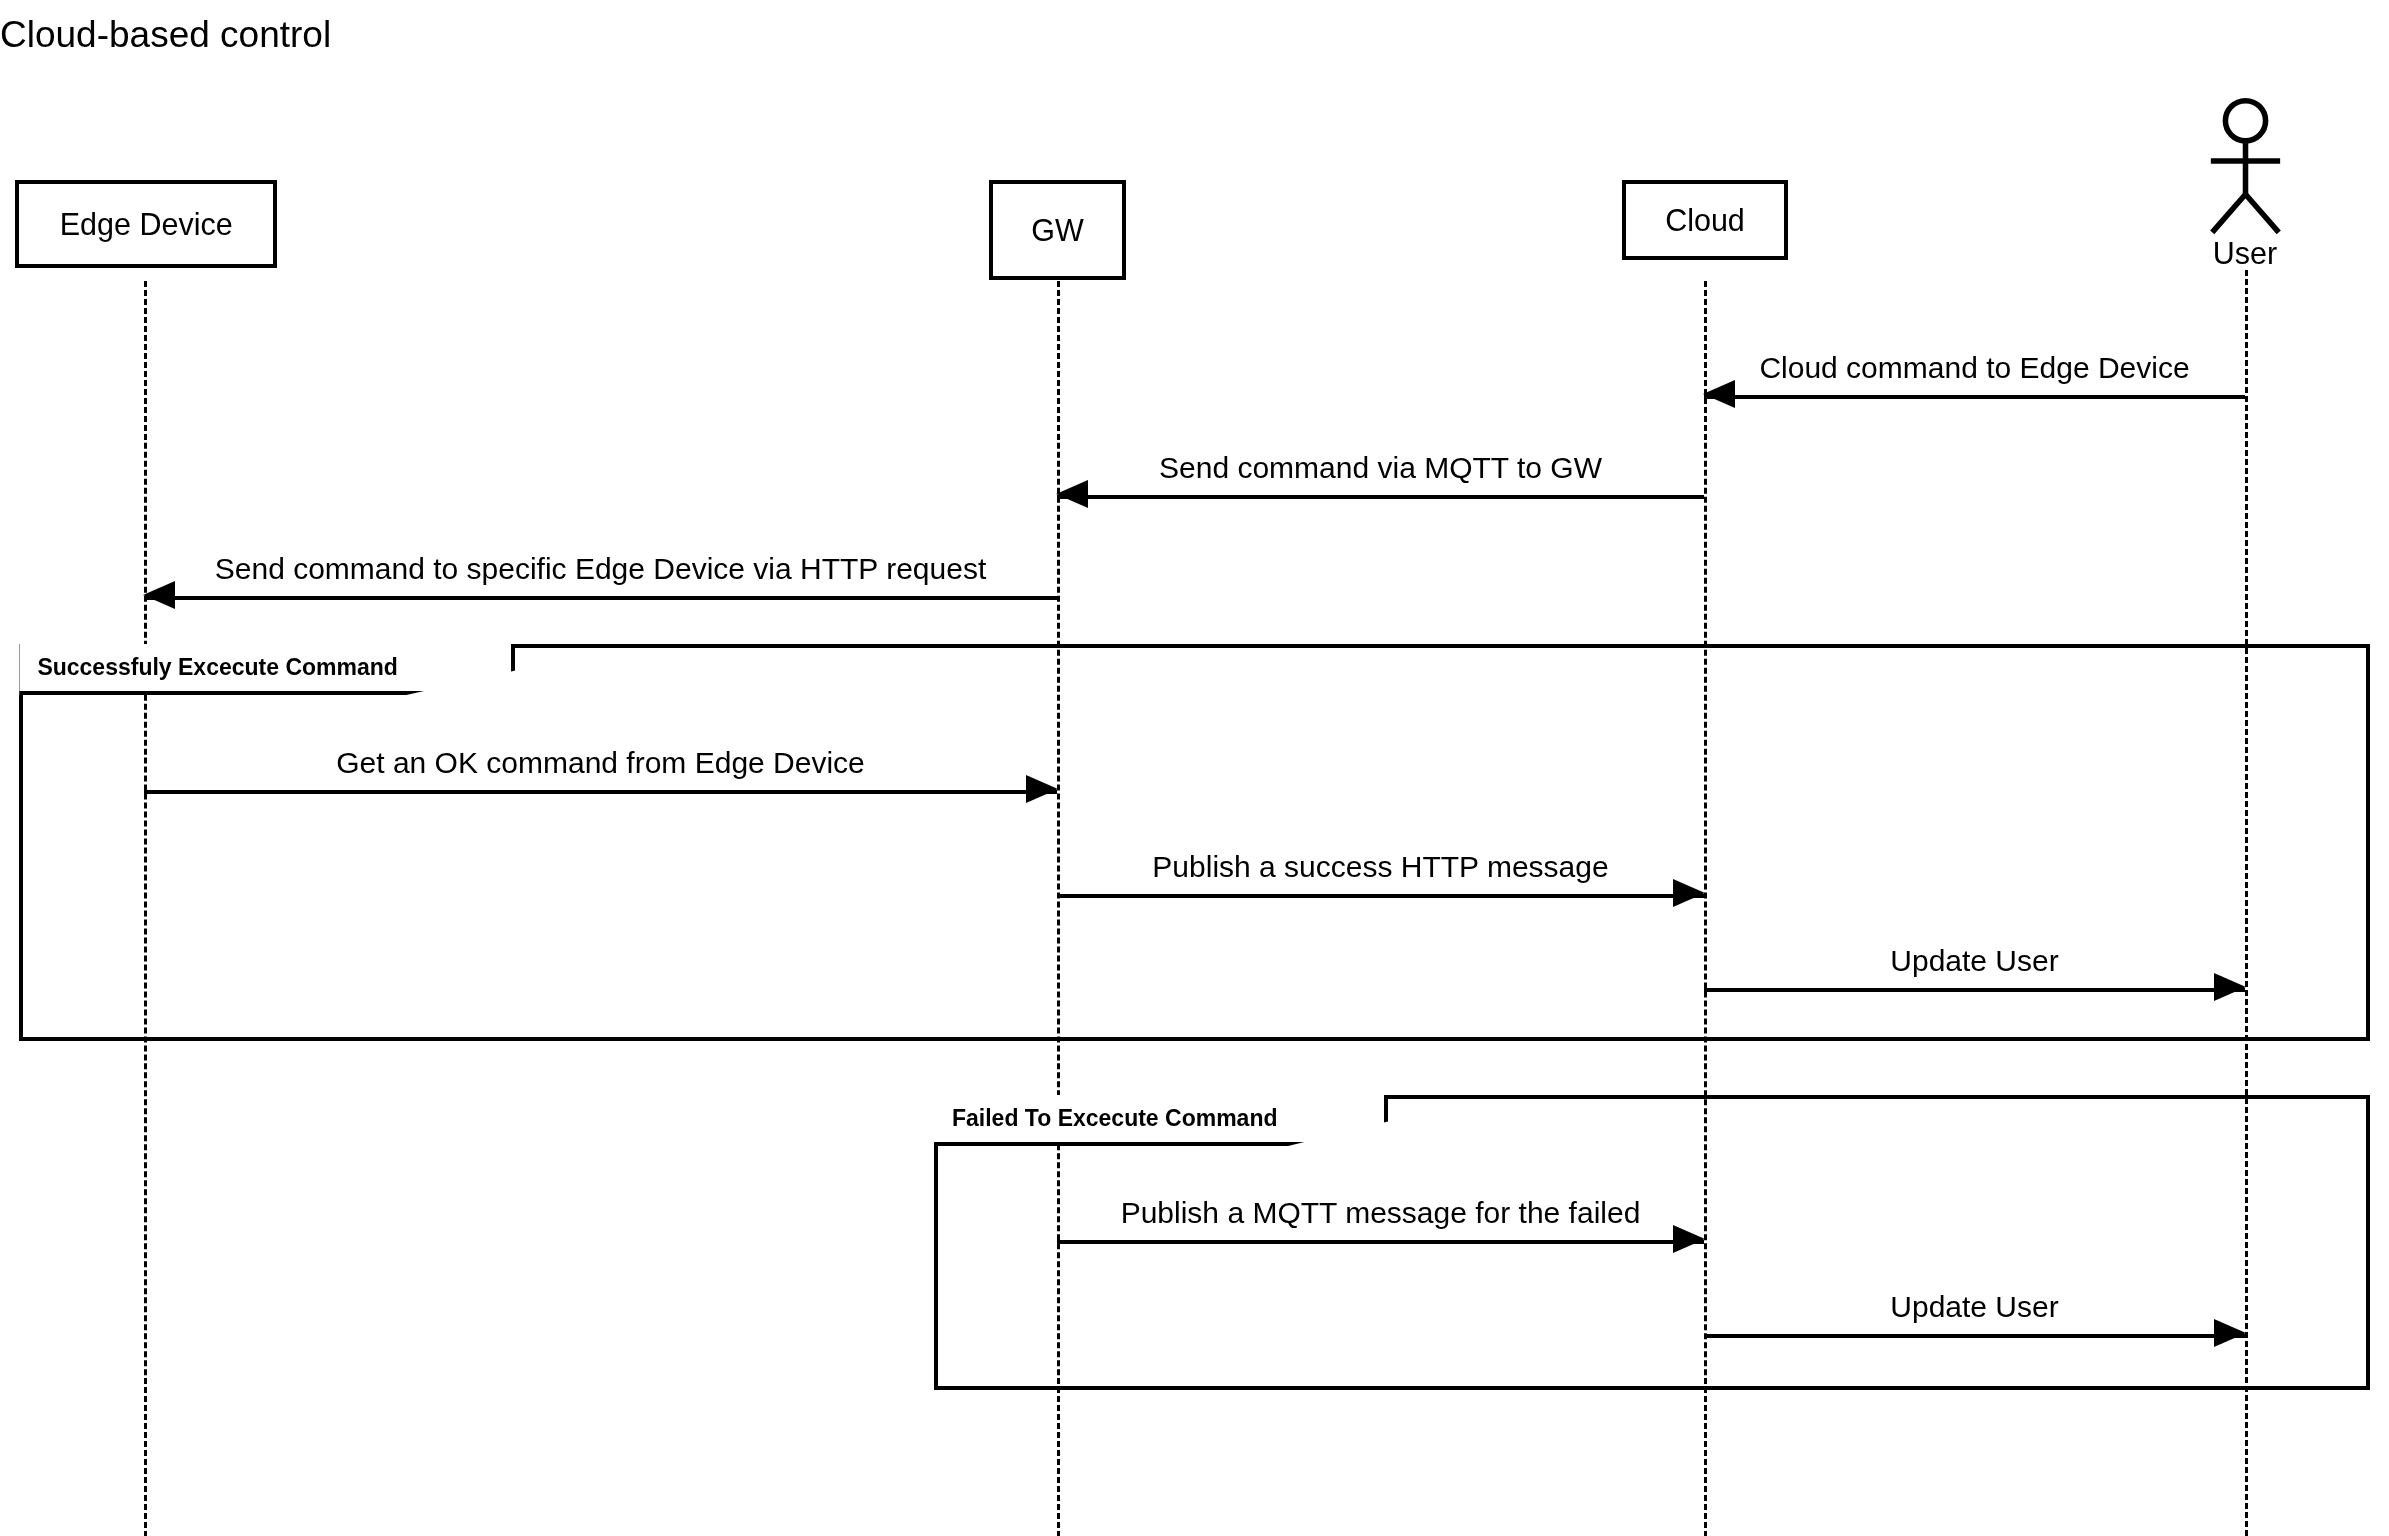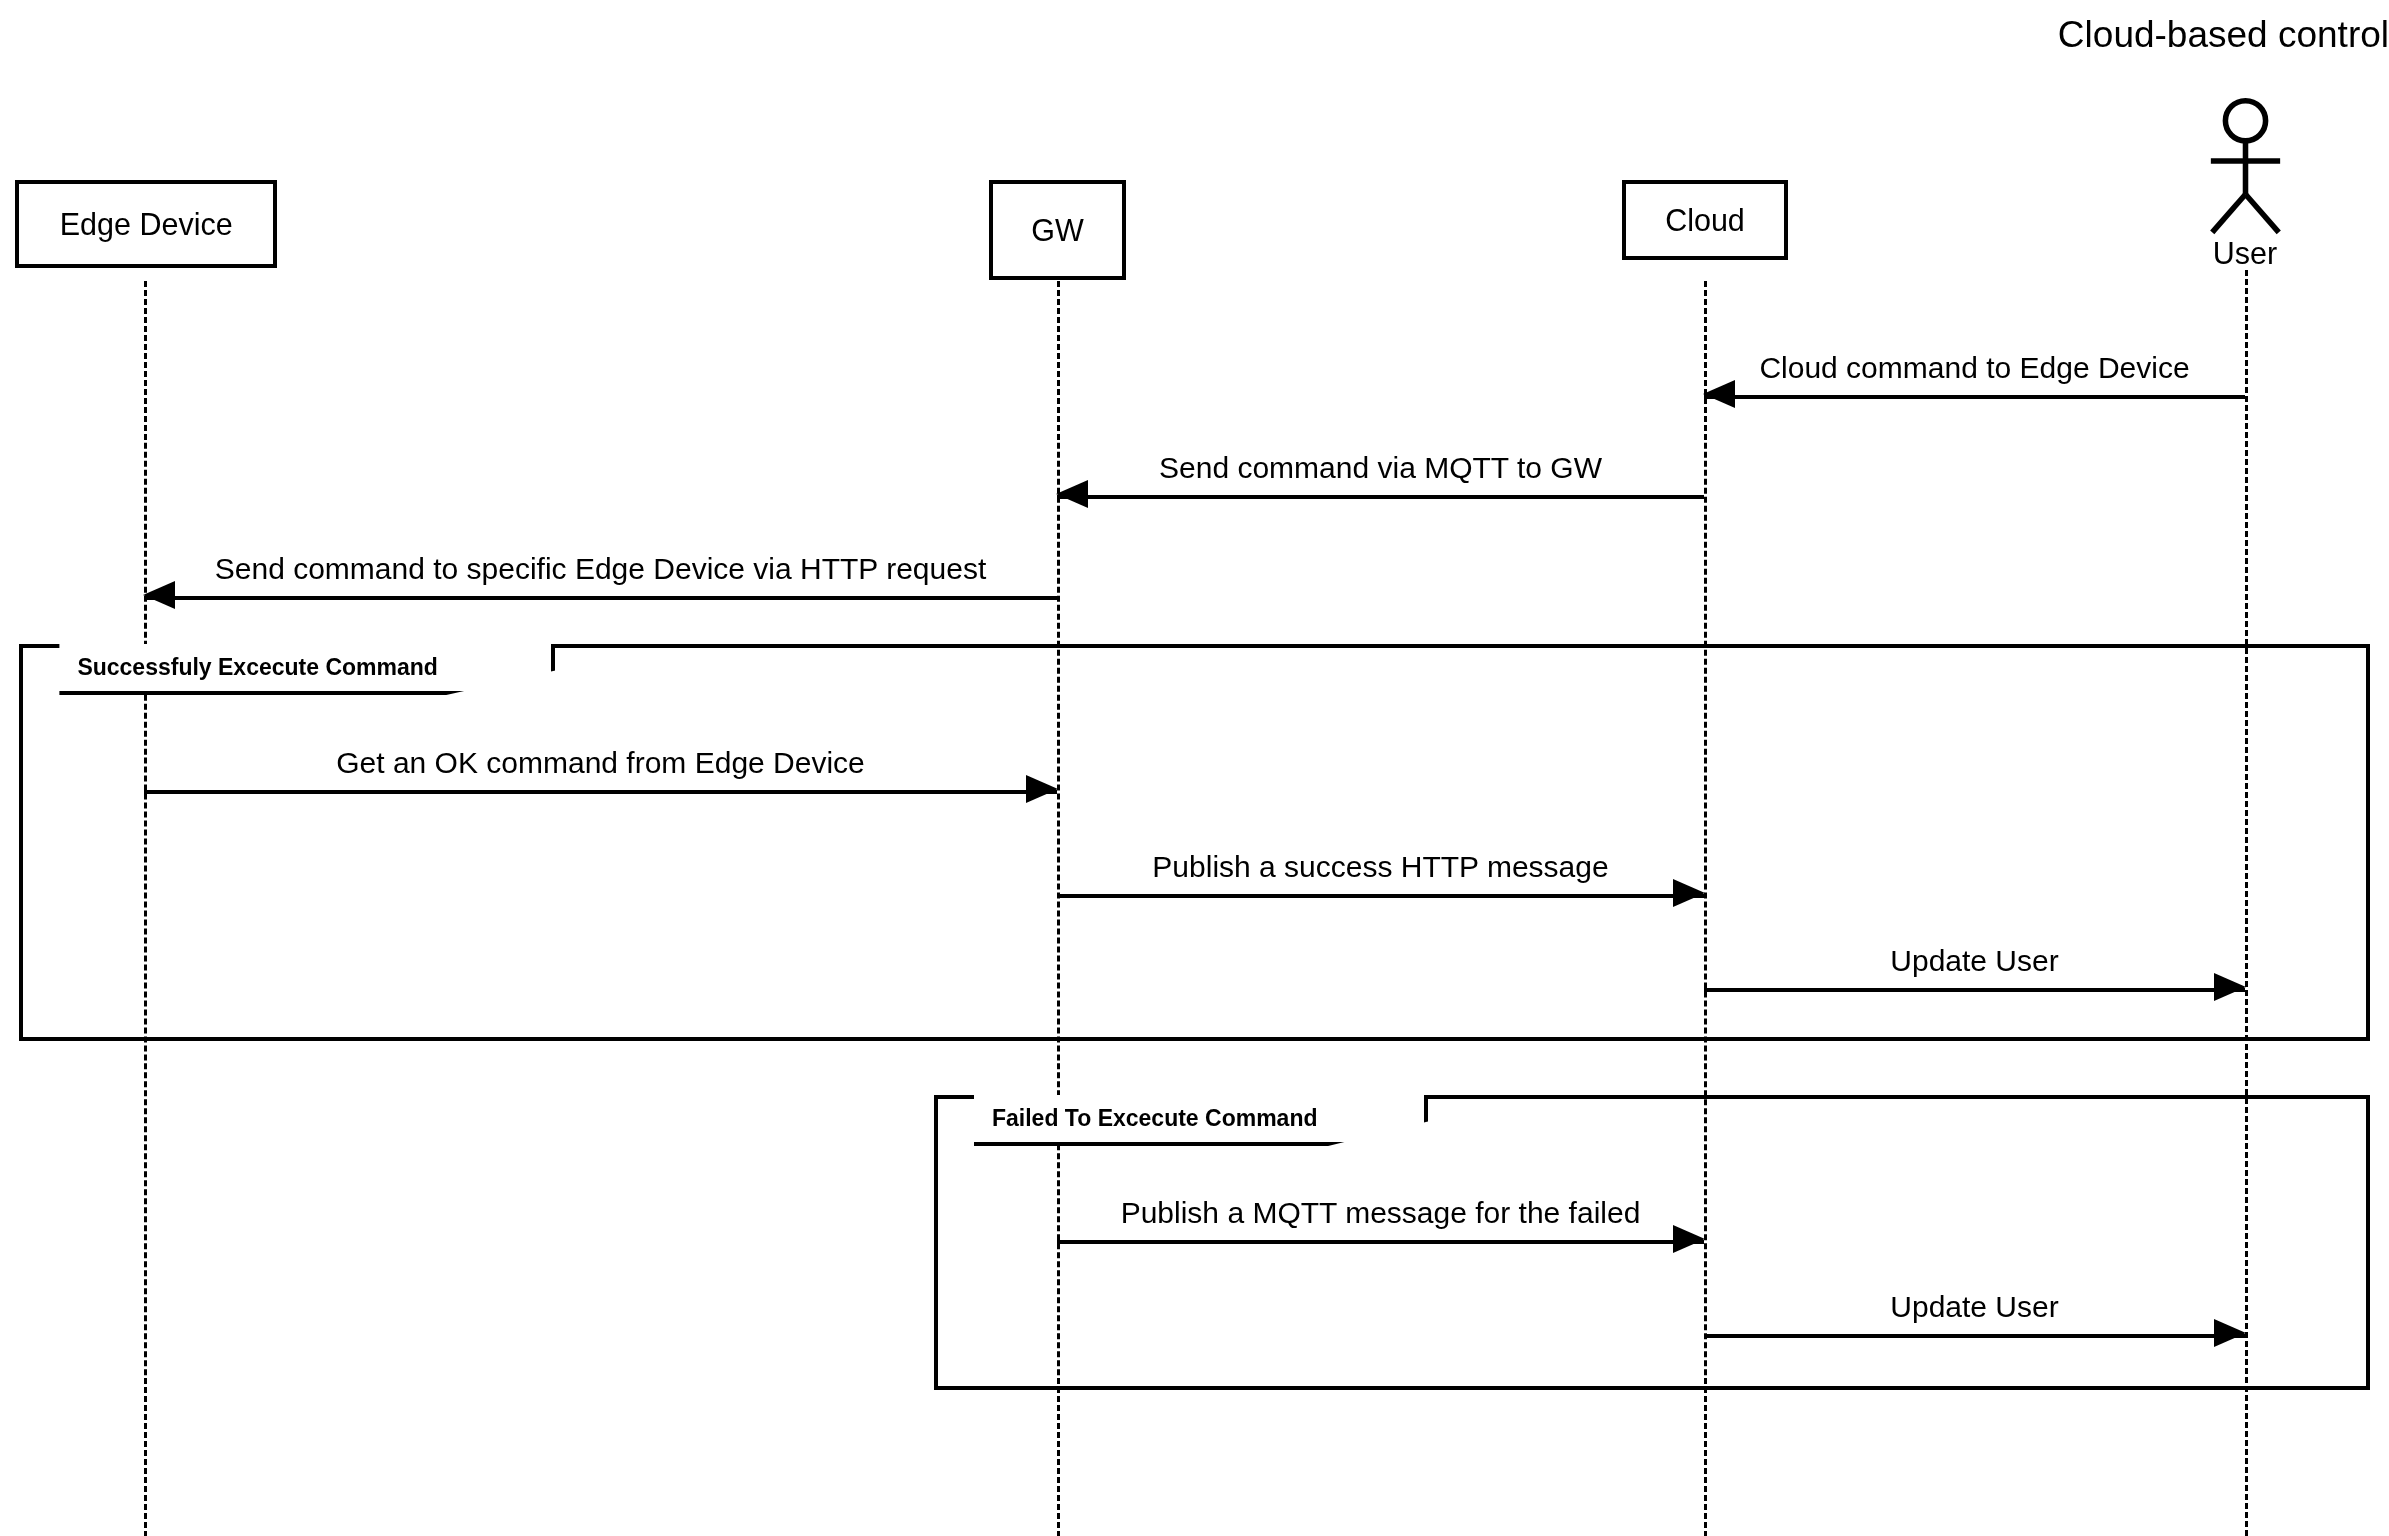--- a/index.html
+++ b/index.html
@@ -1,21 +1,21 @@
 <!DOCTYPE html>
 <html style="font-size:11px"><head>
 <meta charset="utf-8">
 <style>
   html,body{margin:0;padding:0;background:#ffffff;}
   body{font-family:"Liberation Sans",sans-serif;color:#000;}
   #canvas{position:relative;width:2389px;height:1536px;background:#ffffff;overflow:hidden;}
 
   
   .diagram-title{
-    position:absolute;left:0;top:14px;width:2389px;text-align:right;
+    position:absolute;left:0;top:14px;width:2389px;text-align:left;
     font-size:37px;letter-spacing:0px;color:#000;white-space:nowrap;
   }
 
   
   .participant-box{
     position:absolute;box-sizing:border-box;
     border:4.2px solid #000;background:#fff;
     display:flex;align-items:center;justify-content:center;
     font-size:30.5px;color:#000;white-space:nowrap;
   }
@@ -36,21 +36,20 @@
     position:absolute;box-sizing:border-box;border:4.9px solid #000;background:transparent;
   }
   .fragment-label{
     position:absolute;box-sizing:border-box;
     border-right:4.9px solid #000;border-bottom:4.9px solid #000;
     background:#fff;
     font-size:23px;font-weight:bold;color:#000;white-space:nowrap;
     display:flex;align-items:center;
     padding-left:18px;padding-right:37px;
     clip-path:polygon(0 0, 100% 0, 100% 52%, 78% 100%, 0 100%);
-    margin-left:40px;
   }
 
   
   .message{position:absolute;height:0;}
   .message-line{
     position:absolute;left:0;top:0;width:100%;height:0;border-top:4.2px solid #000;
   }
   .arrow-head{position:absolute;top:-14.6px;width:0;height:0;}
   .arrow-right{
     right:-1.4px;

